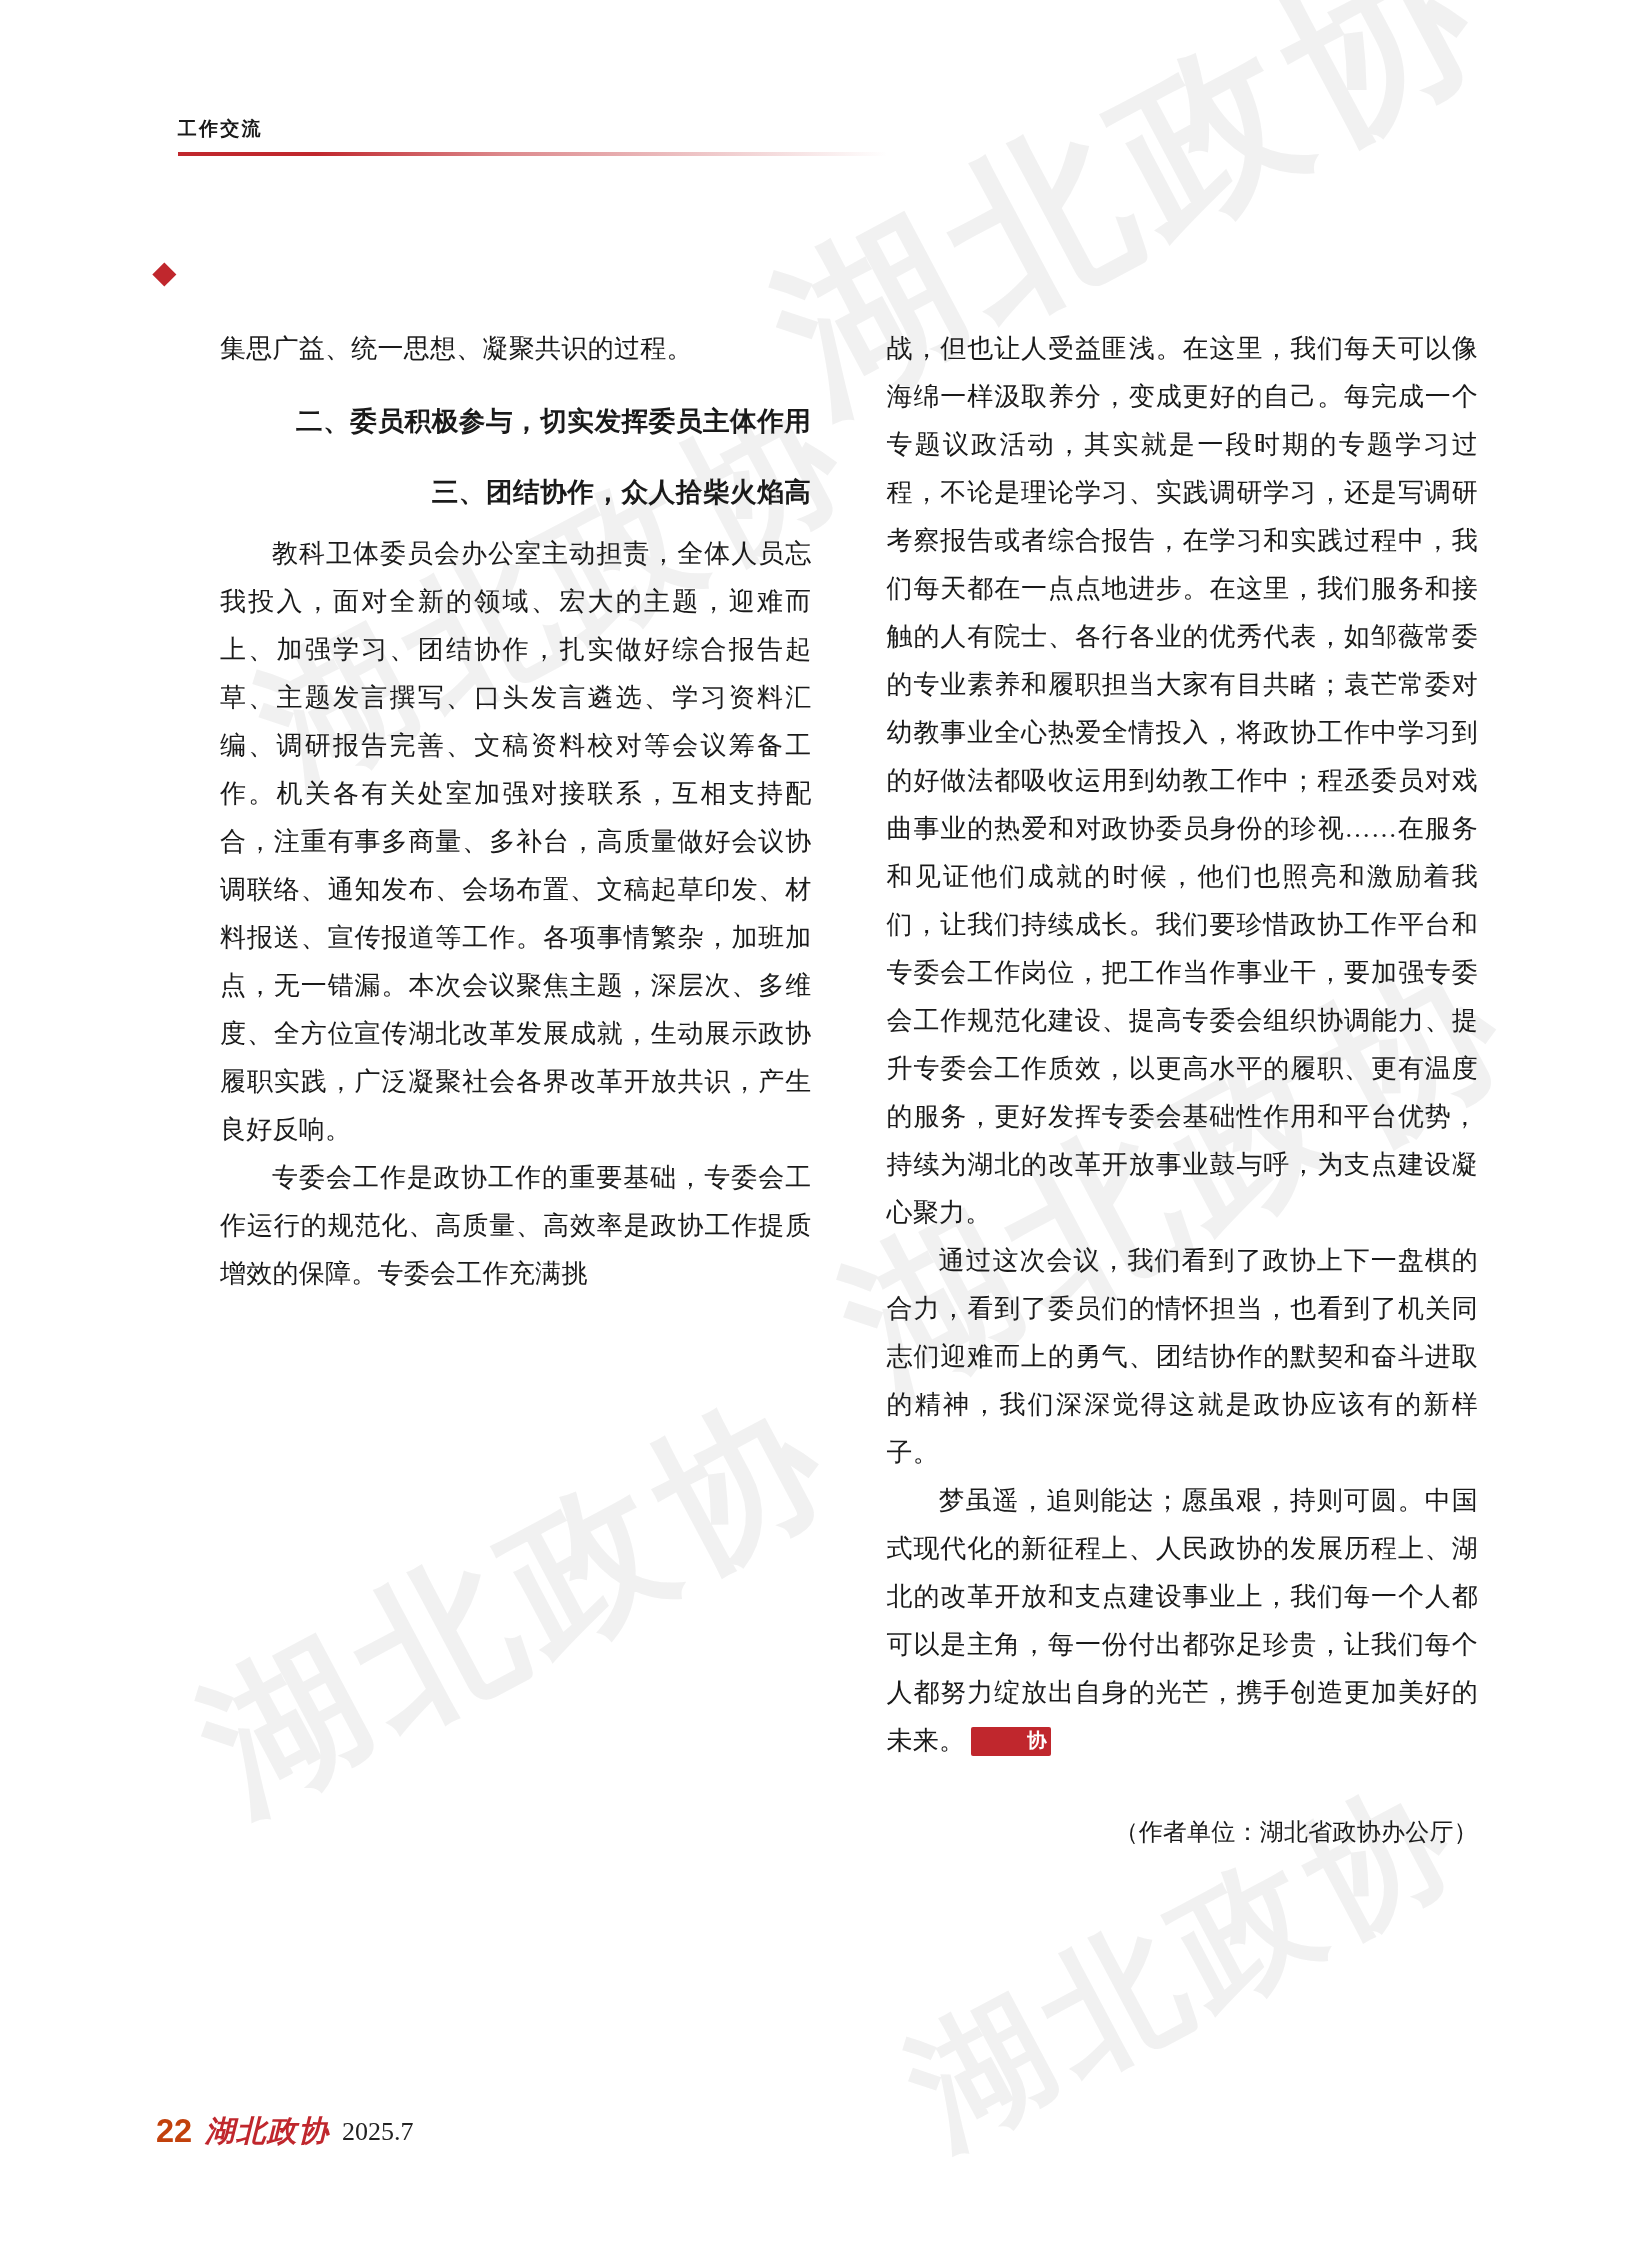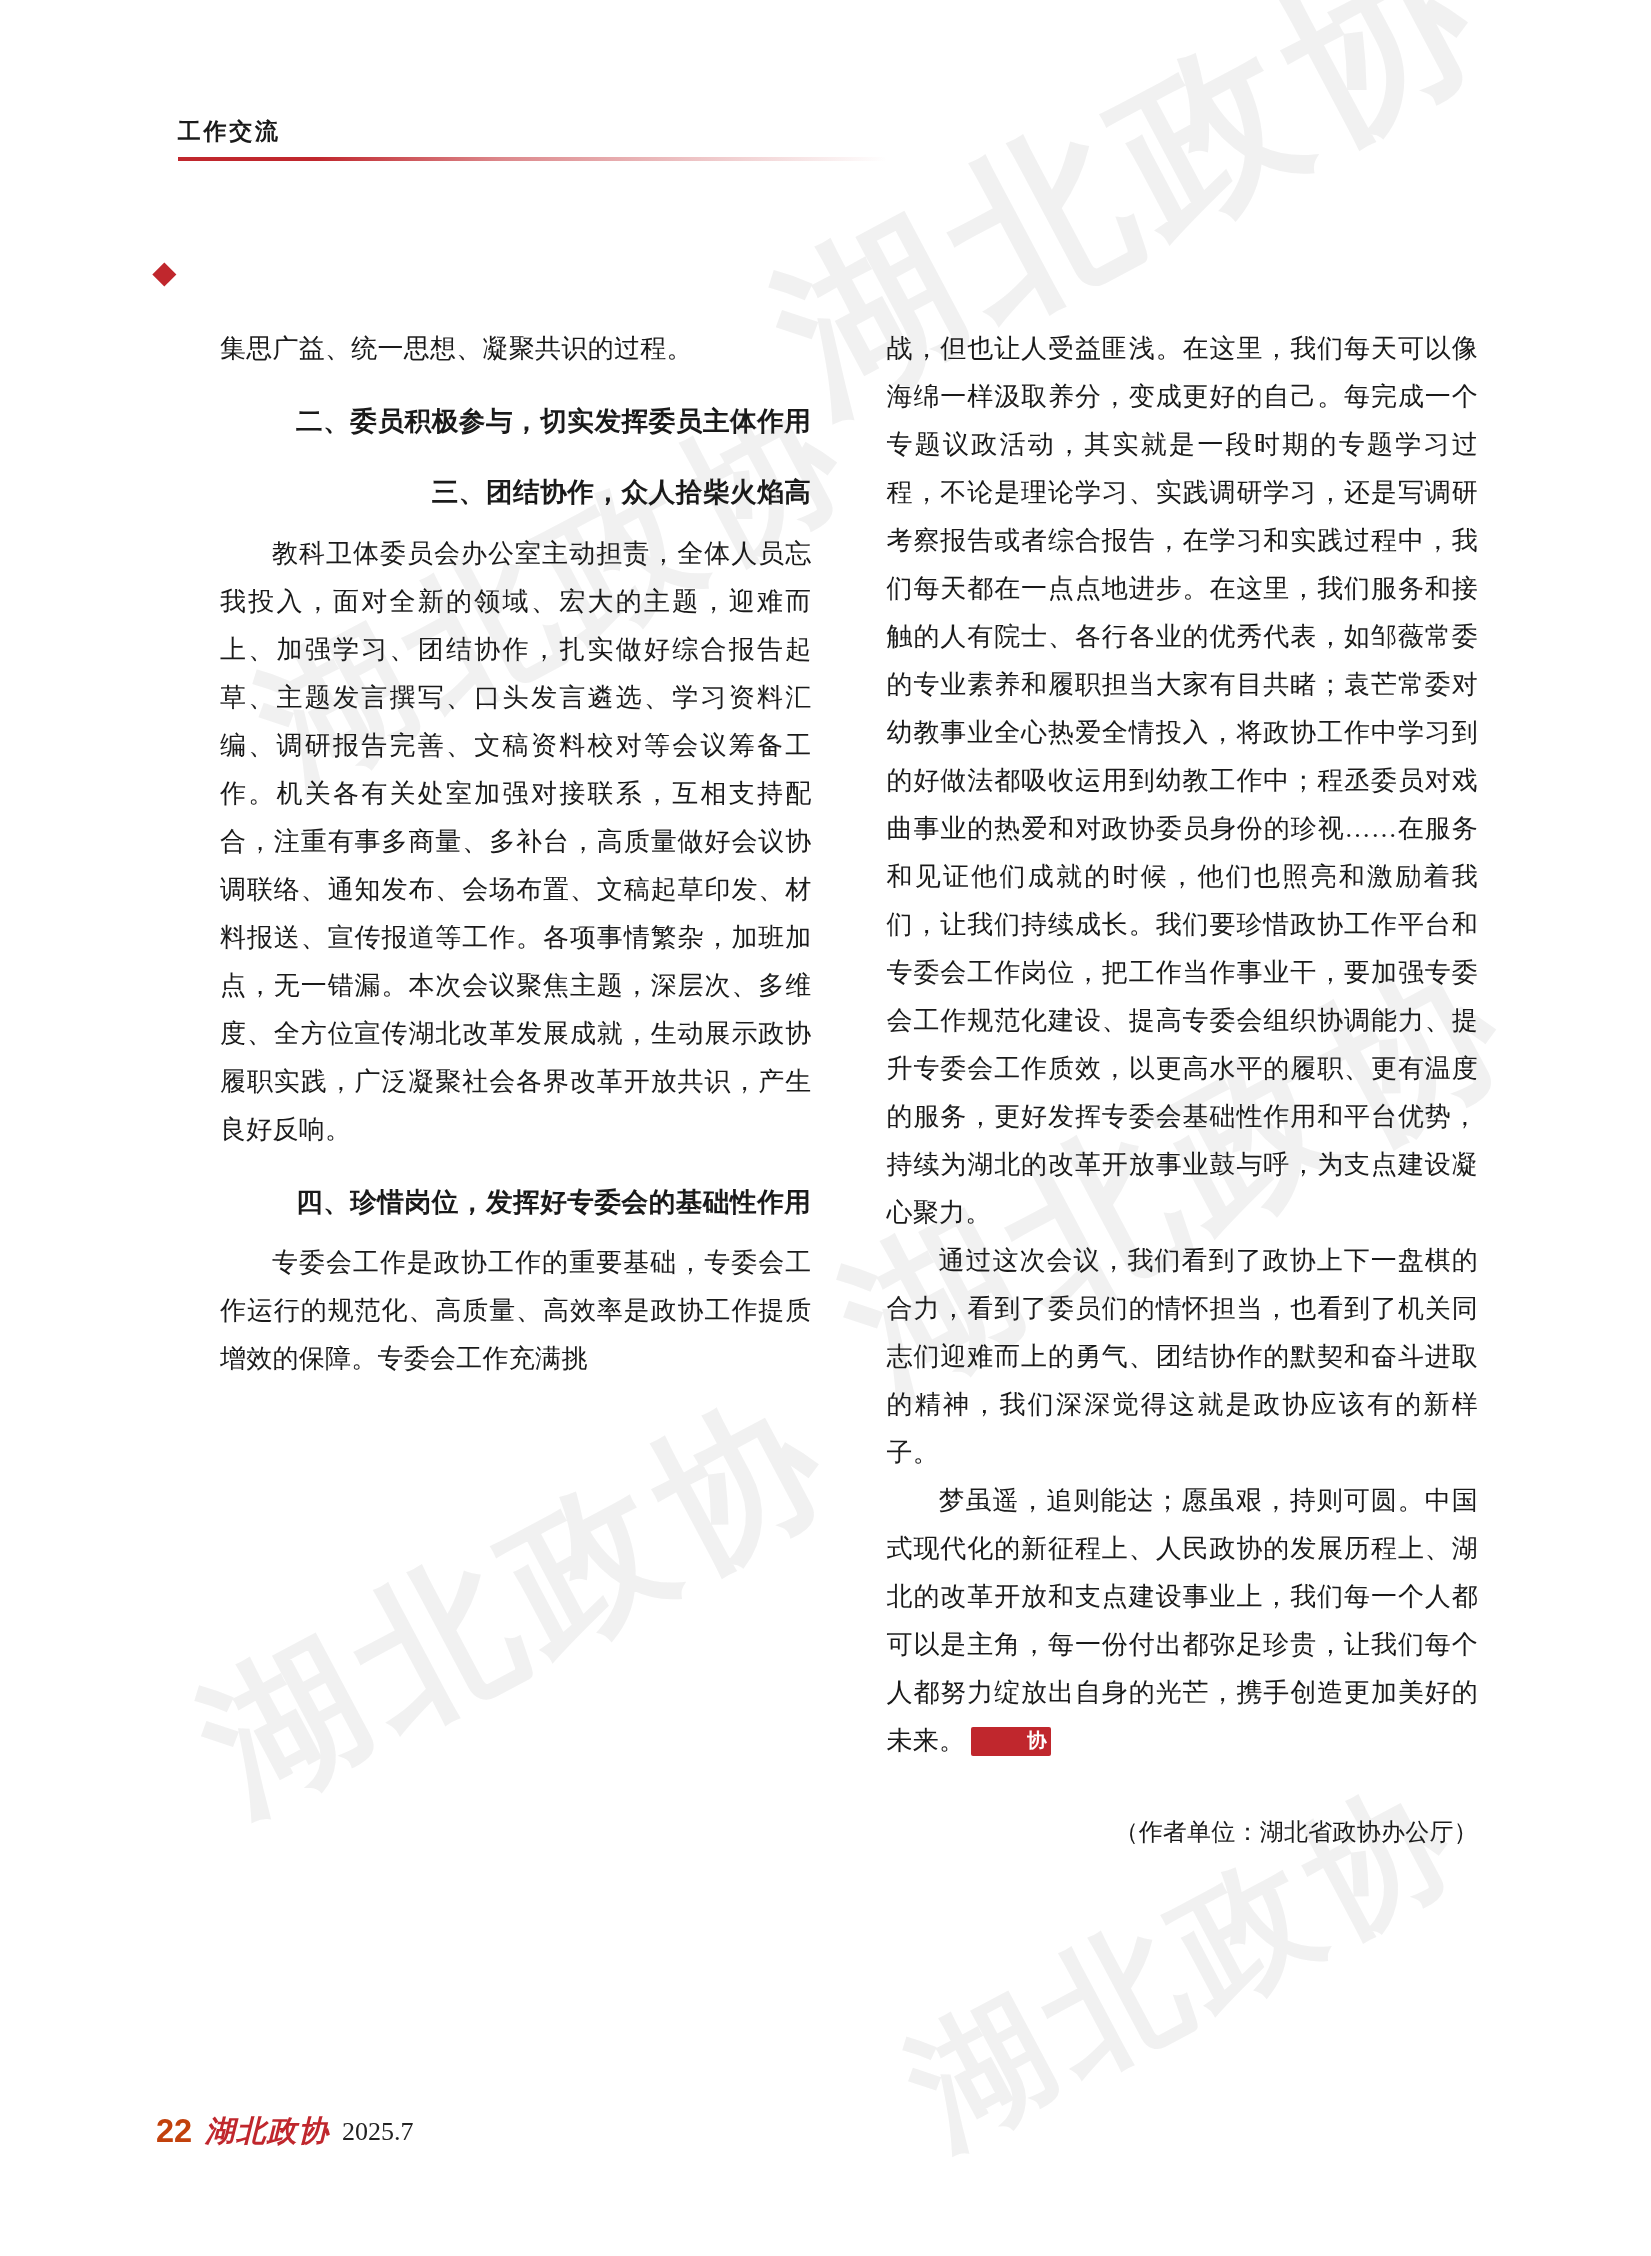--- a/index.html
+++ b/index.html
@@ -43,21 +43,21 @@
     position: absolute;
     top: 116px;
     left: 156px;
     width: 1340px;
     height: 59px;
     z-index: 3;
   }
   .section-title {
     font-family: "Liberation Sans", sans-serif;
     font-weight: 700;
-    font-size: 23px;
+    font-size: 19px;
     letter-spacing: 0.12em;
     color: #1a1a1a;
     margin: 0 0 9.9px 21.7px;
   }
   .header-rule {
     position: relative;
     height: 3.9px;
     margin-left: 21.7px;
     width: 1310px;
     background: linear-gradient(to right, #c0272d 0px, #c0272d 138px, rgba(192,39,45,0.55) 325px, rgba(192,39,45,0.0) 709px);
@@ -179,21 +179,20 @@
   <div class="header-diamond"></div>
 </div>
 
 <div class="content">
 
   <div class="col">
     <p class="body noindent">集思广益、统一思想、凝聚共识的过程。</p>
     <h3 class="sub">二、委员积极参与，切实发挥委员主体作用</h3>
     <h3 class="sub">三、团结协作，众人拾柴火焰高</h3>
     <p class="body">教科卫体委员会办公室主动担责，全体人员忘我投入，面对全新的领域、宏大的主题，迎难而上、加强学习、团结协作，扎实做好综合报告起草、主题发言撰写、口头发言遴选、学习资料汇编、调研报告完善、文稿资料校对等会议筹备工作。机关各有关处室加强对接联系，互相支持配合，注重有事多商量、多补台，高质量做好会议协调联络、通知发布、会场布置、文稿起草印发、材料报送、宣传报道等工作。各项事情繁杂，加班加点，无一错漏。本次会议聚焦主题，深层次、多维度、全方位宣传湖北改革发展成就，生动展示政协履职实践，广泛凝聚社会各界改革开放共识，产生良好反响。</p>
-    <h3 class="sub">四、珍惜岗位，发挥好专委会的基础性作用</h3>
     <p class="body">专委会工作是政协工作的重要基础，专委会工作运行的规范化、高质量、高效率是政协工作提质增效的保障。专委会工作充满挑</p>
   </div>
 
   <div class="col">
     <p class="body noindent">战，但也让人受益匪浅。在这里，我们每天可以像海绵一样汲取养分，变成更好的自己。每完成一个专题议政活动，其实就是一段时期的专题学习过程，不论是理论学习、实践调研学习，还是写调研考察报告或者综合报告，在学习和实践过程中，我们每天都在一点点地进步。在这里，我们服务和接触的人有院士、各行各业的优秀代表，如邹薇常委的专业素养和履职担当大家有目共睹；袁芒常委对幼教事业全心热爱全情投入，将政协工作中学习到的好做法都吸收运用到幼教工作中；程丞委员对戏曲事业的热爱和对政协委员身份的珍视……在服务和见证他们成就的时候，他们也照亮和激励着我们，让我们持续成长。我们要珍惜政协工作平台和专委会工作岗位，把工作当作事业干，要加强专委会工作规范化建设、提高专委会组织协调能力、提升专委会工作质效，以更高水平的履职、更有温度的服务，更好发挥专委会基础性作用和平台优势，持续为湖北的改革开放事业鼓与呼，为支点建设凝心聚力。</p>
     <p class="body">通过这次会议，我们看到了政协上下一盘棋的合力，看到了委员们的情怀担当，也看到了机关同志们迎难而上的勇气、团结协作的默契和奋斗进取的精神，我们深深觉得这就是政协应该有的新样子。</p>
     <p class="body"><span>梦虽遥，追则能达；愿虽艰，持则可圆。中国式现代化的新征程上、人民政协的发展历程上、湖北的改革开放和支点建设事业上，我们每一个人都可以是主角，每一份付出都弥足珍贵，让我们每个人都努力绽放出自身的光芒，携手创造更加美好的未来。</span><span class="end-mark">协</span></p>
     <div class="signature">（作者单位：湖北省政协办公厅）</div>
   </div>
 

